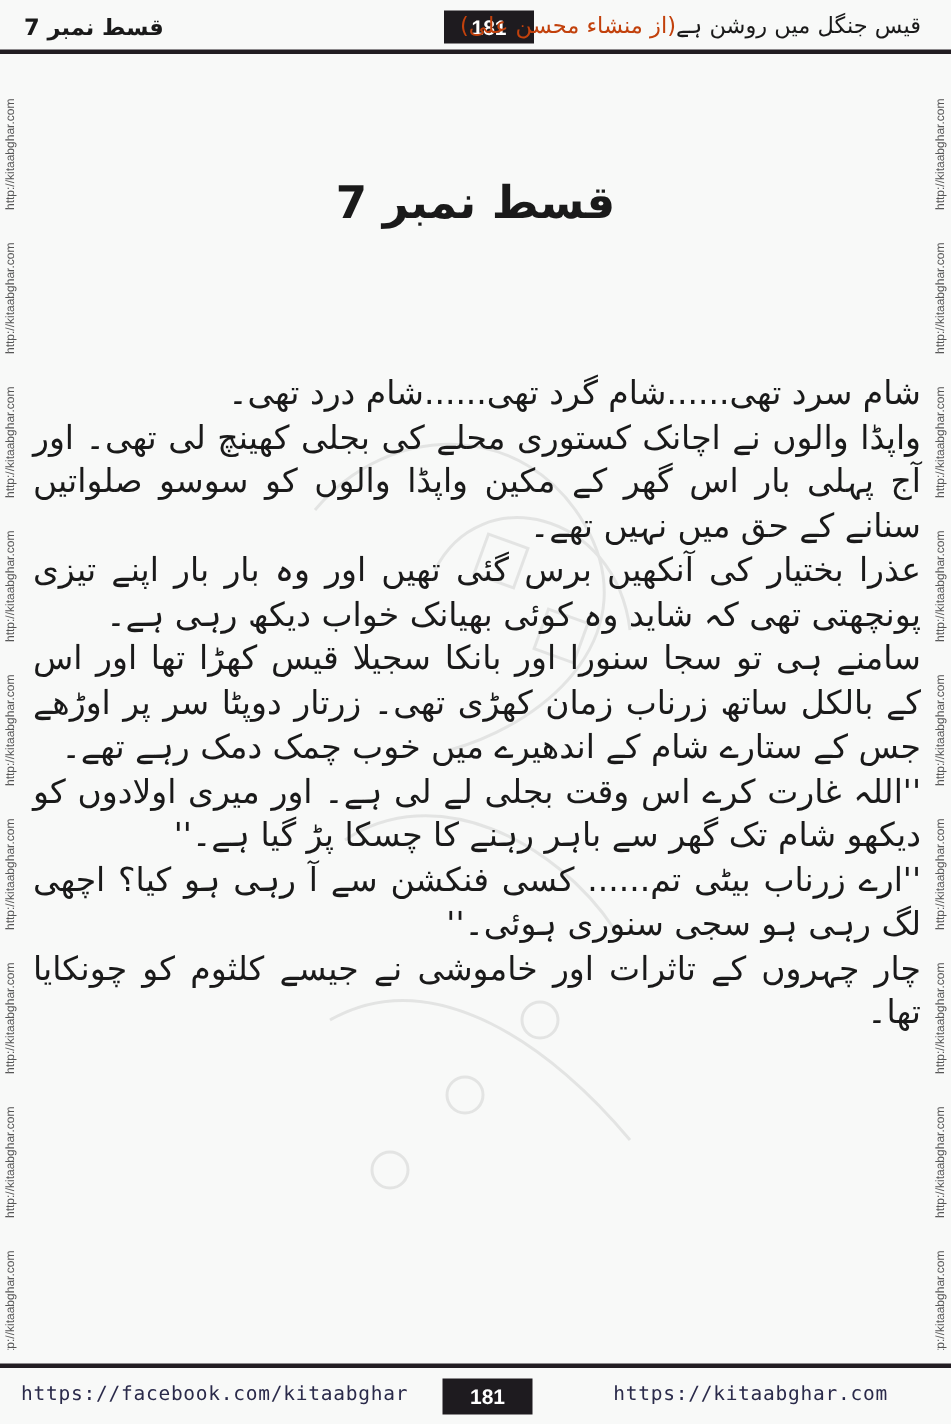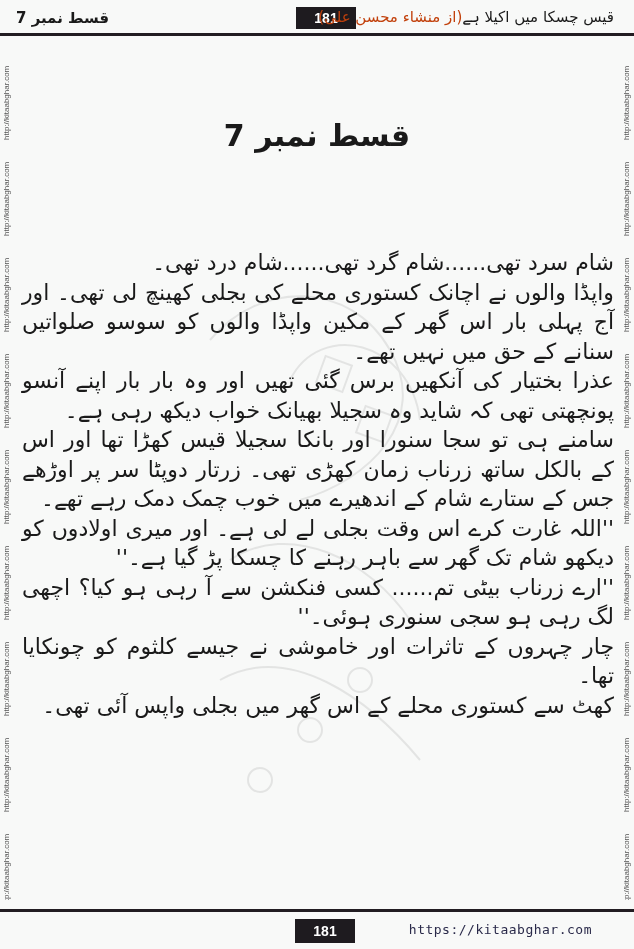--- a/index.html
+++ b/index.html
@@ -134,21 +134,21 @@
   .footer-link.site { right: 42px; }
   .footer .page-box { left: 295px; top: 7px; height: 24px; line-height: 24px; }
 </style>
 </head>
 <body>
 
 <div class="header">
   <span class="header-chapter">قسط نمبر 7</span>
   <span class="page-box">181</span>
   <span class="header-title">
-    <span>قیس چسکا میں اکیلا ہے</span><span class="author">(از منشاء محسن علی)</span>
+    <span>قیس جنگل میں روشن ہے</span><span class="author">(از منشاء محسن علی)</span>
   </span>
 </div>
 <div class="rule top"></div>
 
 <div class="side left" id="side-left">
     <span class="wm" style="top: 100px;">http://kitaabghar.com</span>
     <span class="wm" style="top: 196px;">http://kitaabghar.com</span>
     <span class="wm" style="top: 292px;">http://kitaabghar.com</span>
     <span class="wm" style="top: 388px;">http://kitaabghar.com</span>
     <span class="wm" style="top: 484px;">http://kitaabghar.com</span>
@@ -181,25 +181,25 @@
     <circle cx="140" cy="470" r="12"></circle>
     <circle cx="190" cy="420" r="12"></circle>
   </g>
 </svg>
 
 <div class="chapter-heading">قسط نمبر 7</div>
 
 <div class="content">
   <p>شام سرد تھی......شام گرد تھی......شام درد تھی۔</p>
   <p>واپڈا والوں نے اچانک کستوری محلے کی بجلی کھینچ لی تھی۔ اور آج پہلی بار اس گھر کے مکین واپڈا والوں کو سوسو صلواتیں سنانے کے حق میں نہیں تھے۔</p>
-  <p>عذرا بختیار کی آنکھیں برس گئی تھیں اور وہ بار بار اپنے آنسو پونچھتی تھی کہ شاید وہ سجیلا بھیانک خواب دیکھ رہی ہے۔</p>
+  <p>عذرا بختیار کی آنکھیں برس گئی تھیں اور وہ بار بار اپنے تیزی پونچھتی تھی کہ شاید وہ کوئی بھیانک خواب دیکھ رہی ہے۔</p>
   <p>سامنے ہی تو سجا سنورا اور بانکا سجیلا قیس کھڑا تھا اور اس کے بالکل ساتھ زرناب زمان کھڑی تھی۔ زرتار دوپٹا سر پر اوڑھے جس کے ستارے شام کے اندھیرے میں خوب چمک دمک رہے تھے۔</p>
   <p>''اللہ غارت کرے اس وقت بجلی لے لی ہے۔ اور میری اولادوں کو دیکھو شام تک گھر سے باہر رہنے کا چسکا پڑ گیا ہے۔''</p>
   <p>''ارے زرناب بیٹی تم...... کسی فنکشن سے آ رہی ہو کیا؟ اچھی لگ رہی ہو سجی سنوری ہوئی۔''</p>
   <p>چار چہروں کے تاثرات اور خاموشی نے جیسے کلثوم کو چونکایا تھا۔</p>
-  <p>کھٹ سے کستوری محلے کے اس گھر میں بجلی واپس آئی تھی۔</p>
 </div>
 
 <div class="rule bottom"></div>
 <div class="footer">
+  <a class="footer-link fb">https://facebook.com/kitaabghar</a>
   <span class="page-box">181</span>
   <a class="footer-link site">https://kitaabghar.com</a>
 </div>
 
 </body></html>

